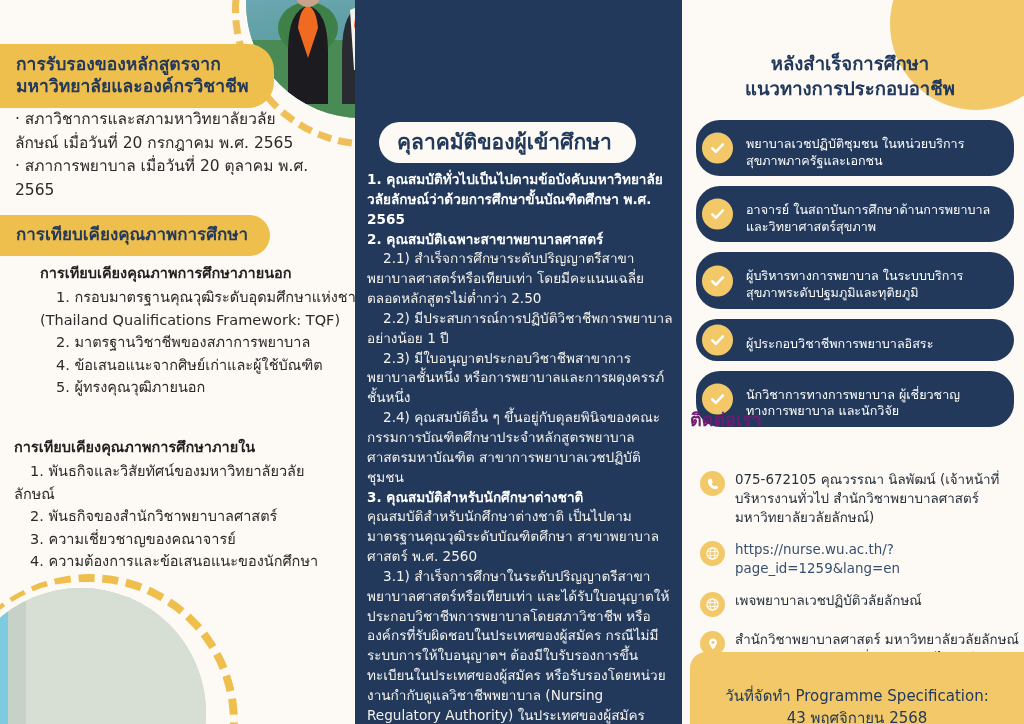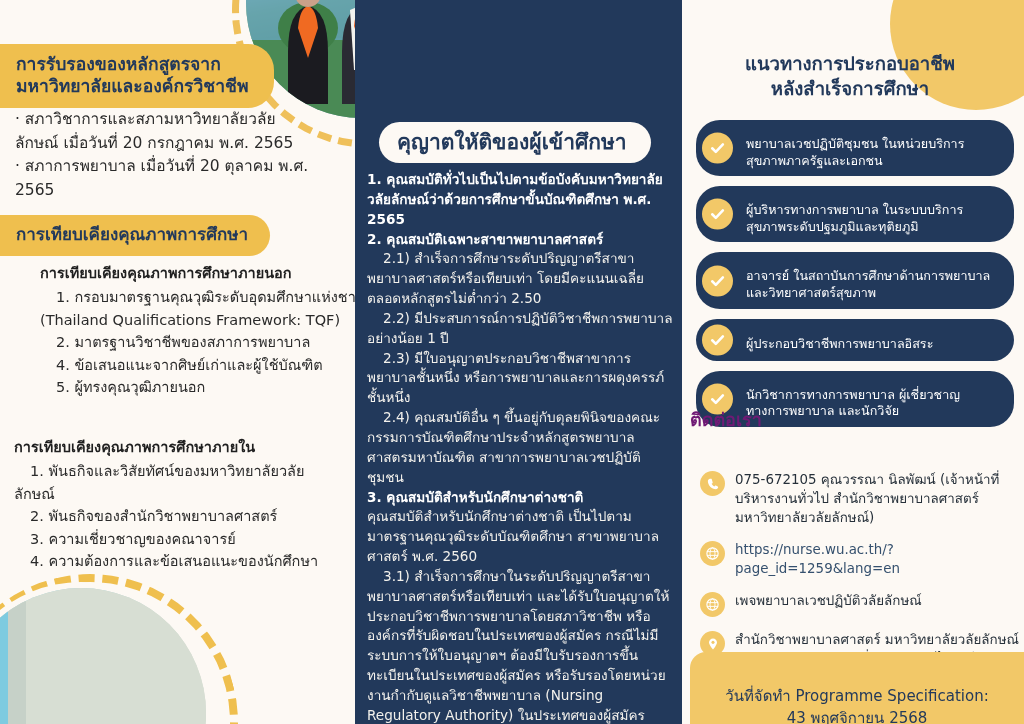--- a/index.html
+++ b/index.html
@@ -236,66 +236,66 @@
         <div>1. พันธกิจและวิสัยทัศน์ของมหาวิทยาลัยวลัยลักษณ์</div>
         <div>2. พันธกิจของสำนักวิชาพยาบาลศาสตร์</div>
         <div>3. ความเชี่ยวชาญของคณาจารย์</div>
         <div>4. ความต้องการและข้อเสนอแนะของนักศึกษา</div>
       </div>
     </div>
   </div>
 
   <div class="col-mid">
     <div class="mid-head-wrap">
-      <div class="mid-head">คุญาตใหัติของผู้เข้าศึกษา</div>
+      <div class="mid-head">คุลาคมัติของผู้เข้าศึกษา</div>
     </div>
     <div class="mid-body" id="mid-body">
         <p class="b">1. คุณสมบัติทั่วไปเป็นไปตามข้อบังคับมหาวิทยาลัยวลัยลักษณ์ว่าด้วยการศึกษาขั้นบัณฑิตศึกษา พ.ศ. 2565</p>
         <p class="b">2. คุณสมบัติเฉพาะสาขาพยาบาลศาสตร์</p>
         <p class="ind">2.1) สำเร็จการศึกษาระดับปริญญาตรีสาขาพยาบาลศาสตร์หรือเทียบเท่า โดยมีคะแนนเฉลี่ยตลอดหลักสูตรไม่ต่ำกว่า 2.50</p>
         <p class="ind">2.2) มีประสบการณ์การปฏิบัติวิชาชีพการพยาบาลอย่างน้อย 1 ปี</p>
         <p class="ind">2.3) มีใบอนุญาตประกอบวิชาชีพสาขาการพยาบาลชั้นหนึ่ง หรือการพยาบาลและการผดุงครรภ์ชั้นหนึ่ง</p>
         <p class="ind">2.4) คุณสมบัติอื่น ๆ ขึ้นอยู่กับดุลยพินิจของคณะกรรมการบัณฑิตศึกษาประจำหลักสูตรพยาบาล ศาสตรมหาบัณฑิต สาขาการพยาบาลเวชปฏิบัติชุมชน</p>
         <p class="b">3. คุณสมบัติสำหรับนักศึกษาต่างชาติ</p>
         <p>คุณสมบัติสำหรับนักศึกษาต่างชาติ เป็นไปตามมาตรฐานคุณวุฒิระดับบัณฑิตศึกษา สาขาพยาบาลศาสตร์ พ.ศ. 2560</p>
         <p class="ind">3.1) สำเร็จการศึกษาในระดับปริญญาตรีสาขาพยาบาลศาสตร์หรือเทียบเท่า และได้รับใบอนุญาตให้ประกอบวิชาชีพการพยาบาลโดยสภาวิชาชีพ หรือองค์กรที่รับผิดชอบในประเทศของผู้สมัคร กรณีไม่มีระบบการให้ใบอนุญาตฯ ต้องมีใบรับรองการขึ้นทะเบียนในประเทศของผู้สมัคร หรือรับรองโดยหน่วยงานกำกับดูแลวิชาชีพพยาบาล (Nursing Regulatory Authority) ในประเทศของผู้สมัคร</p>
       </div>
   </div>
 
   <div class="col-right">
 
     <div class="career-title">
+      <div>หลังสำเร็จการศึกษา</div>
       <div>แนวทางการประกอบอาชีพ</div>
-      <div>หลังสำเร็จการศึกษา</div>
     </div>
 
     <div class="career-list" id="career-list">
         <div class="career-item">
           <span class="check-badge">
             <svg width="17" height="17" viewBox="0 0 24 24">
               <path d="M4.5 12.4 L9.6 17.4 L19.6 6.9" fill="none" stroke="#FFFFFF" stroke-width="3.6" stroke-linecap="round" stroke-linejoin="round"></path>
             </svg>
           </span>
           <span class="career-text">พยาบาลเวชปฏิบัติชุมชน ในหน่วยบริการสุขภาพภาครัฐและเอกชน</span>
         </div>
         <div class="career-item">
           <span class="check-badge">
             <svg width="17" height="17" viewBox="0 0 24 24">
               <path d="M4.5 12.4 L9.6 17.4 L19.6 6.9" fill="none" stroke="#FFFFFF" stroke-width="3.6" stroke-linecap="round" stroke-linejoin="round"></path>
             </svg>
           </span>
+          <span class="career-text">อาจารย์ ในสถาบันการศึกษาด้านการพยาบาลและวิทยาศาสตร์สุขภาพ</span>
+        </div>
+        <div class="career-item">
+          <span class="check-badge">
+            <svg width="17" height="17" viewBox="0 0 24 24">
+              <path d="M4.5 12.4 L9.6 17.4 L19.6 6.9" fill="none" stroke="#FFFFFF" stroke-width="3.6" stroke-linecap="round" stroke-linejoin="round"></path>
+            </svg>
+          </span>
           <span class="career-text">ผู้บริหารทางการพยาบาล ในระบบบริการสุขภาพระดับปฐมภูมิและทุติยภูมิ</span>
-        </div>
-        <div class="career-item">
-          <span class="check-badge">
-            <svg width="17" height="17" viewBox="0 0 24 24">
-              <path d="M4.5 12.4 L9.6 17.4 L19.6 6.9" fill="none" stroke="#FFFFFF" stroke-width="3.6" stroke-linecap="round" stroke-linejoin="round"></path>
-            </svg>
-          </span>
-          <span class="career-text">อาจารย์ ในสถาบันการศึกษาด้านการพยาบาลและวิทยาศาสตร์สุขภาพ</span>
         </div>
         <div class="career-item">
           <span class="check-badge">
             <svg width="17" height="17" viewBox="0 0 24 24">
               <path d="M4.5 12.4 L9.6 17.4 L19.6 6.9" fill="none" stroke="#FFFFFF" stroke-width="3.6" stroke-linecap="round" stroke-linejoin="round"></path>
             </svg>
           </span>
           <span class="career-text">ผู้ประกอบวิชาชีพการพยาบาลอิสระ</span>
         </div>
         <div class="career-item">

